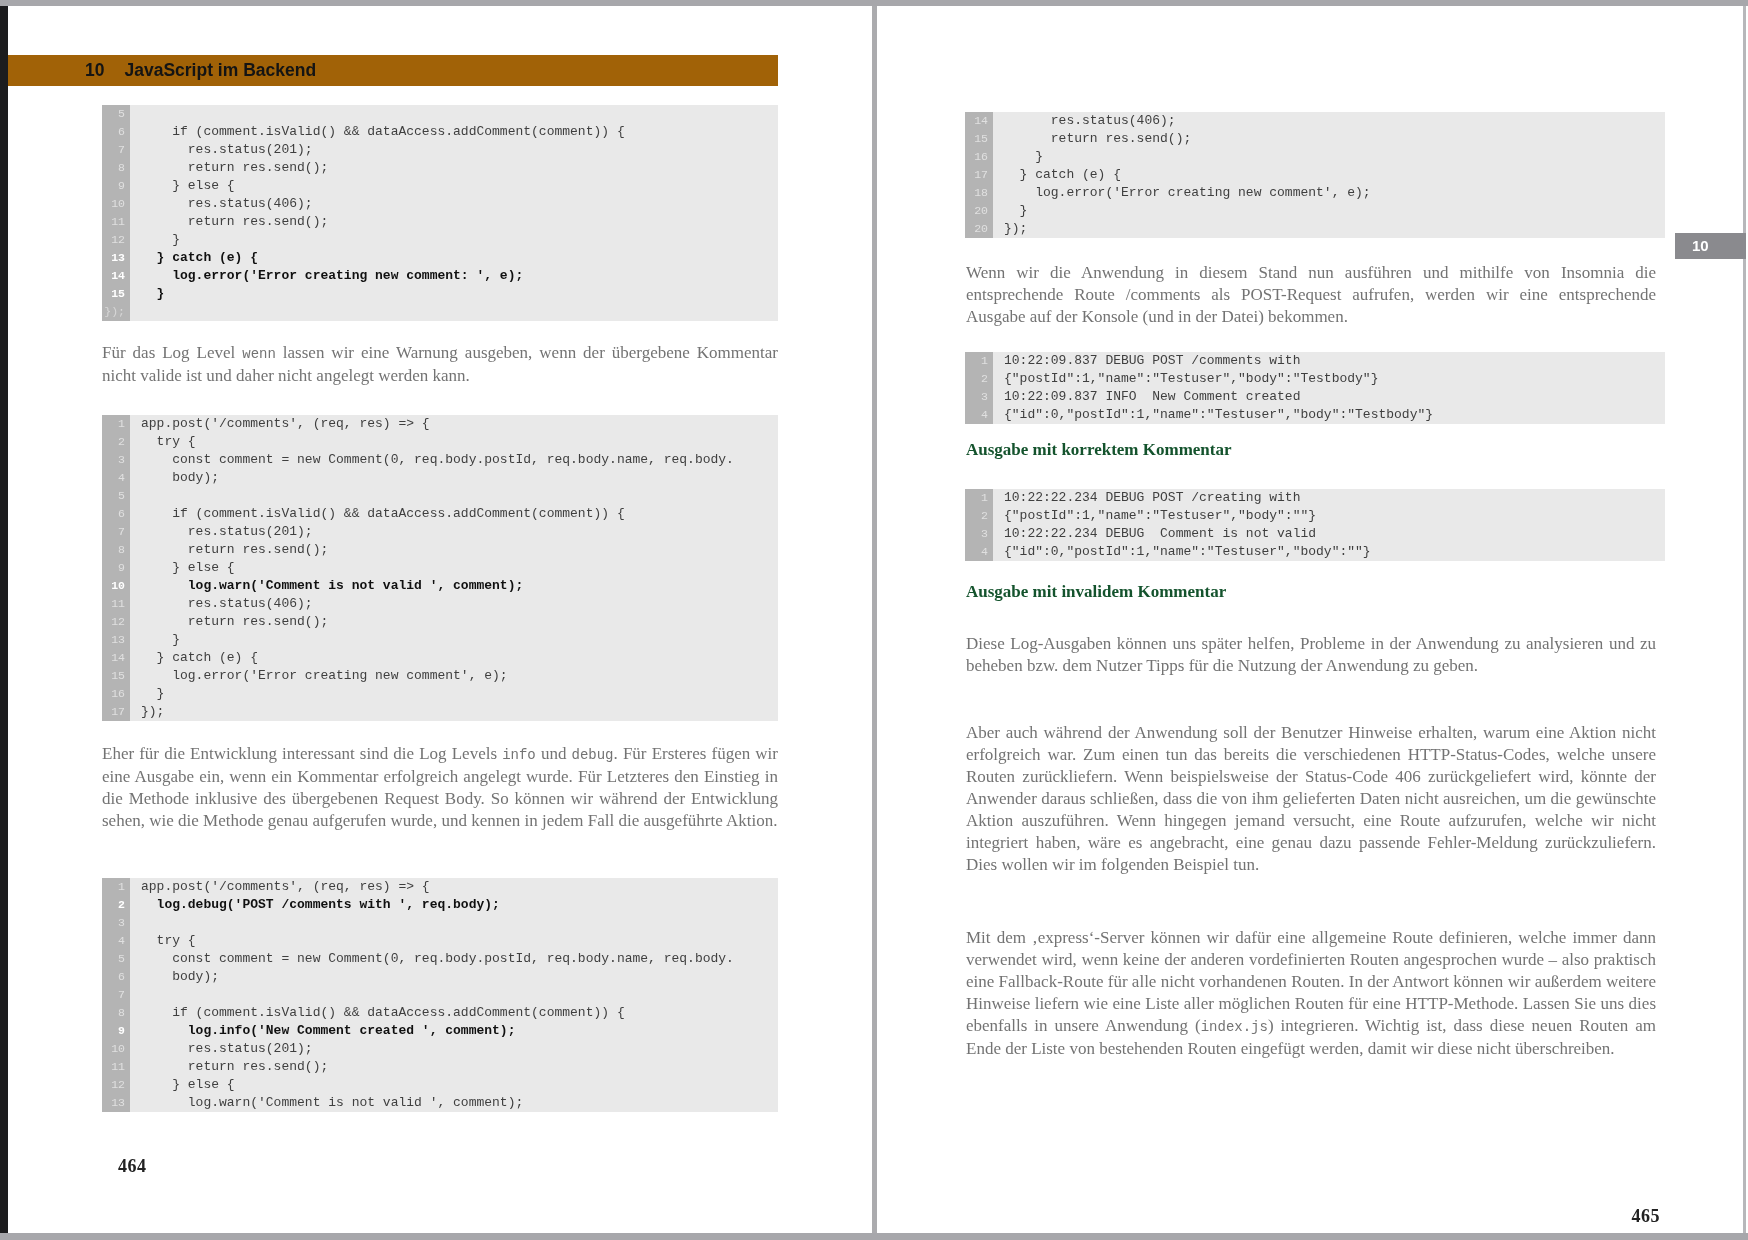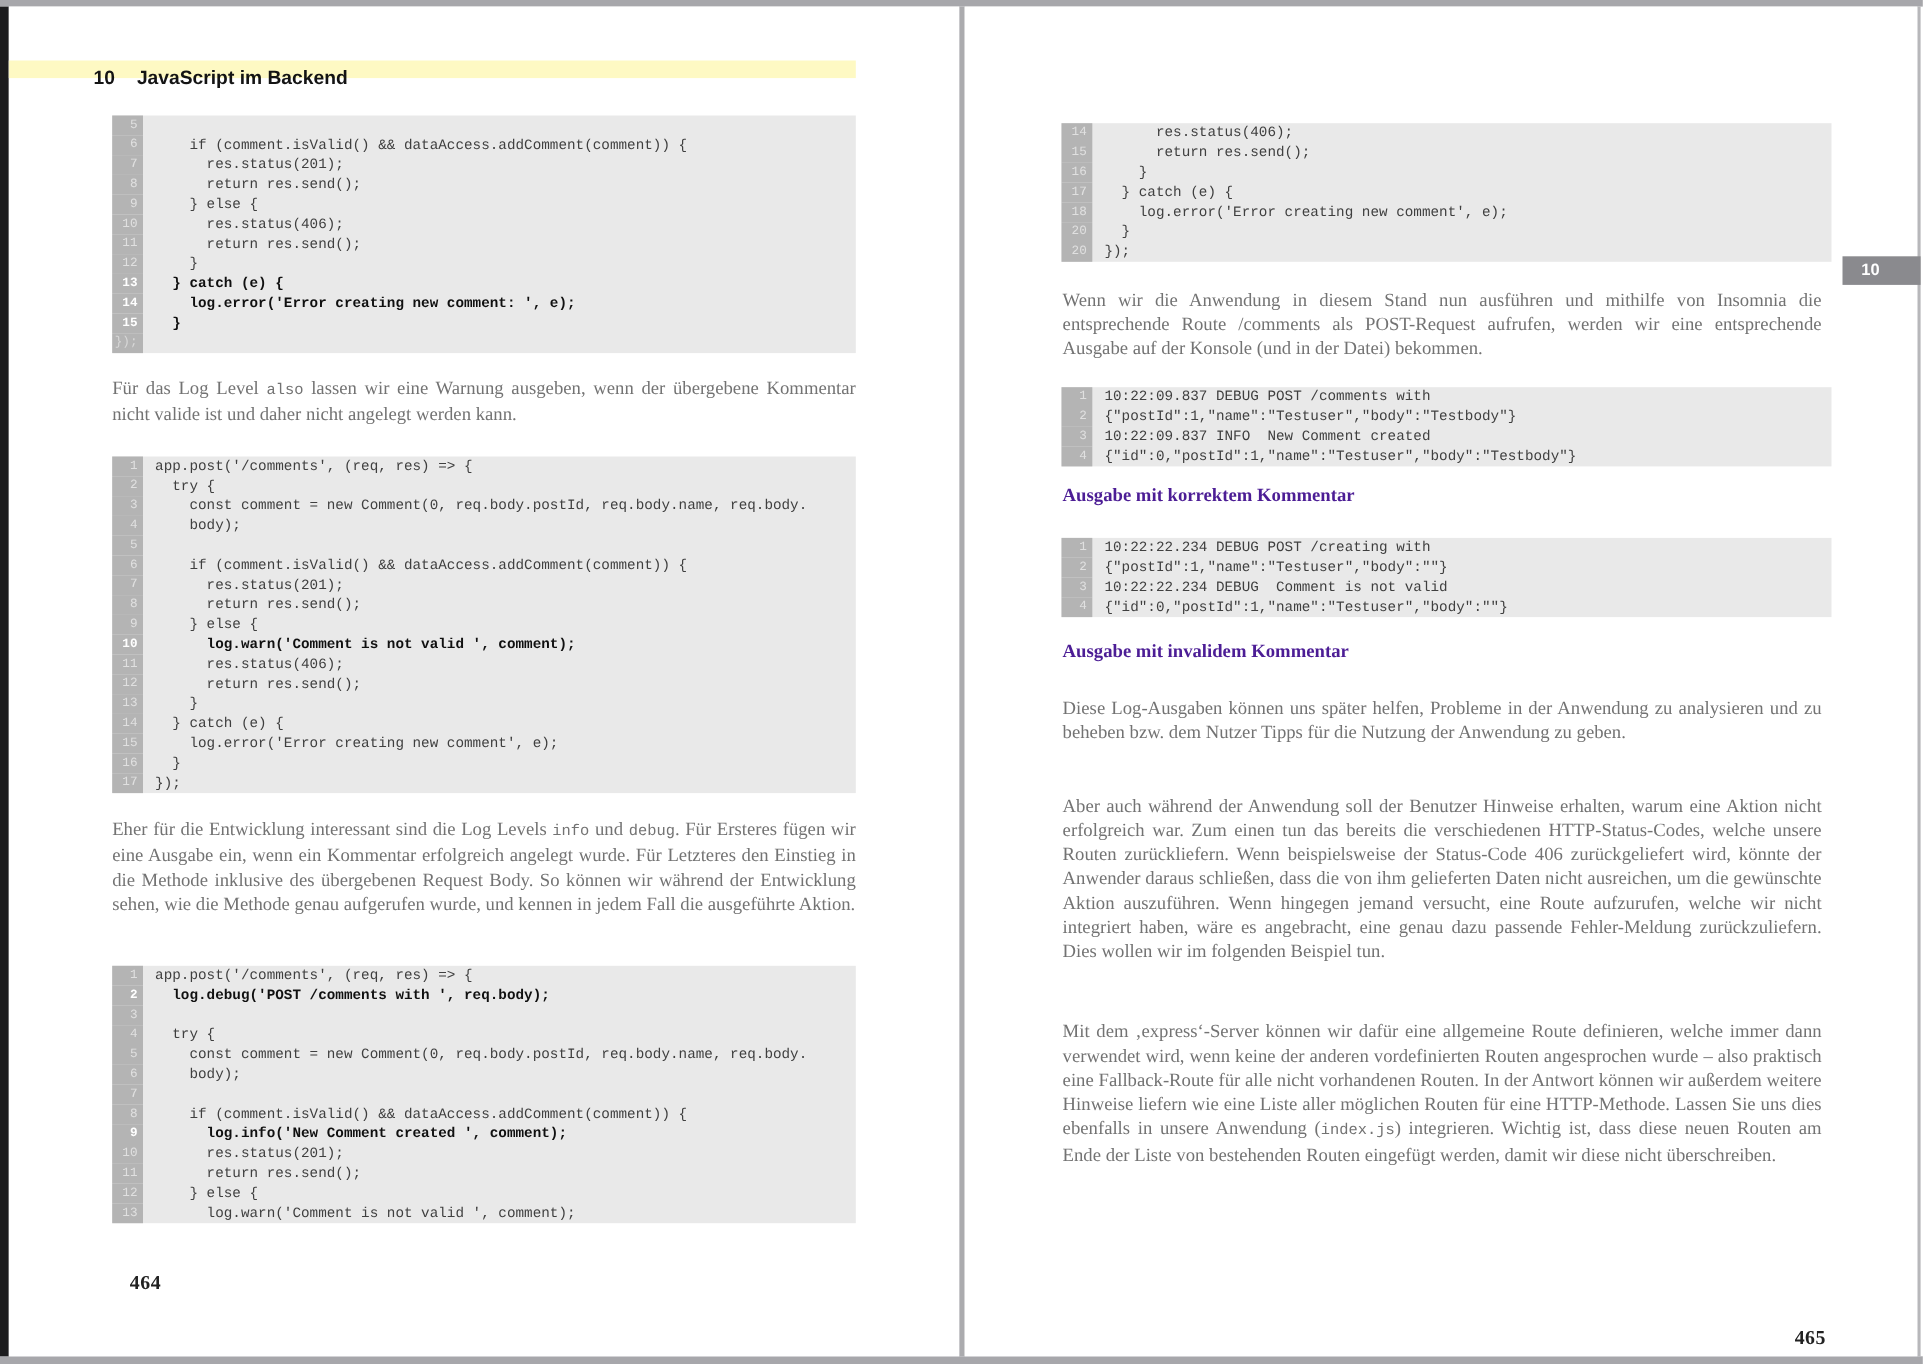--- a/index.html
+++ b/index.html
@@ -11,21 +11,21 @@
   
   .edge-top{left:0;top:0;width:1748px;height:6px;background:#a7a7ab;}
   .edge-bottom{left:0;top:1233px;width:1748px;height:7px;background:#a7a7ab;}
   .edge-left{left:0;top:6px;width:8px;height:1227px;background:#1c1c1e;}
   .edge-right{left:1743px;top:6px;width:3px;height:1227px;background:#b7b7ba;}
   .spine{left:872px;top:6px;width:5px;height:1227px;background:#ababae;}
   .page{top:6px;height:1227px;background:#fff;}
   #left-page{left:8px;width:864px;}
   #right-page{left:877px;width:866px;}
   
-  .band{top:49px;height:16px;background:#fef9c3;color:#141414;
+  .band{top:49px;height:31px;background:#a16207;color:#141414;
         font-family:"Liberation Sans",sans-serif;font-weight:bold;
         font-size:17.5px;line-height:31px;white-space:nowrap;}
   #left-band{left:0;width:770px;padding-left:77px;box-sizing:border-box;}
   #right-band{left:0;width:866px;text-align:right;padding-right:83px;box-sizing:border-box;}
   .band .num{display:inline-block;margin-right:20px;}
   
   .codeblock{background:#e9e9e9;}
   .crow{display:flex;height:18px;}
   .ln{flex:none;width:28px;background:#b4b4b4;color:#e0e0e0;
       font-family:"Liberation Mono",monospace;font-size:11.5px;line-height:18px;
@@ -35,21 +35,21 @@
   .crow.bold .cd{font-weight:bold;color:#101010;}
   .crow.bold .ln{color:#ffffff;font-weight:bold;}
   .crow .ln.faded{color:#d8d8d8;font-weight:normal;}
   
   .para{font-family:"Liberation Serif",serif;font-size:17px;line-height:22px;
         color:#737373;text-align:justify;}
   .lp-para{left:94px;width:676px;}
   .rp-para{left:89px;width:690px;}
   .imono{font-family:"Liberation Mono",monospace;font-size:14px;}
   .caption{left:89px;font-family:"Liberation Serif",serif;font-weight:bold;
-           font-size:17px;color:#4c1d95;}
+           font-size:17px;color:#14532d;}
   .pagenum{font-family:Liberation Serif, serif;font-weight:bold;
            font-size:18px;color:#222;letter-spacing:0.5px;text-align:right;}
   
   #chapter-tab{left:1675px;top:233px;width:71px;height:26px;background:#8a8a8e;
                color:#fff;font-weight:bold;font-size:15px;line-height:26px;
                padding-left:17px;box-sizing:border-box;}
 </style>
 </head>
 <body>
 
@@ -108,21 +108,21 @@
       <div class="crow bold">
         <span class="ln">15</span>
         <span class="cd">  }</span>
       </div>
       <div class="crow">
         <span class="ln faded">});</span>
         <span class="cd"></span>
       </div>
     </div>
 
-  <div class="abs para lp-para" style="top:336px;"><span>Für das Log Level </span><span class="imono">also</span><span> lassen wir eine Warnung ausgeben, wenn der übergebene Kommentar nicht valide ist und daher nicht angelegt werden kann.</span></div>
+  <div class="abs para lp-para" style="top:336px;"><span>Für das Log Level </span><span class="imono">wenn</span><span> lassen wir eine Warnung ausgeben, wenn der übergebene Kommentar nicht valide ist und daher nicht angelegt werden kann.</span></div>
 
   <div class="abs codeblock" style="left:94px;top:409px;width:676px;">
       <div class="crow">
         <span class="ln">1</span>
         <span class="cd">app.post('/comments', (req, res) =&gt; {</span>
       </div>
       <div class="crow">
         <span class="ln">2</span>
         <span class="cd">  try {</span>
       </div>

